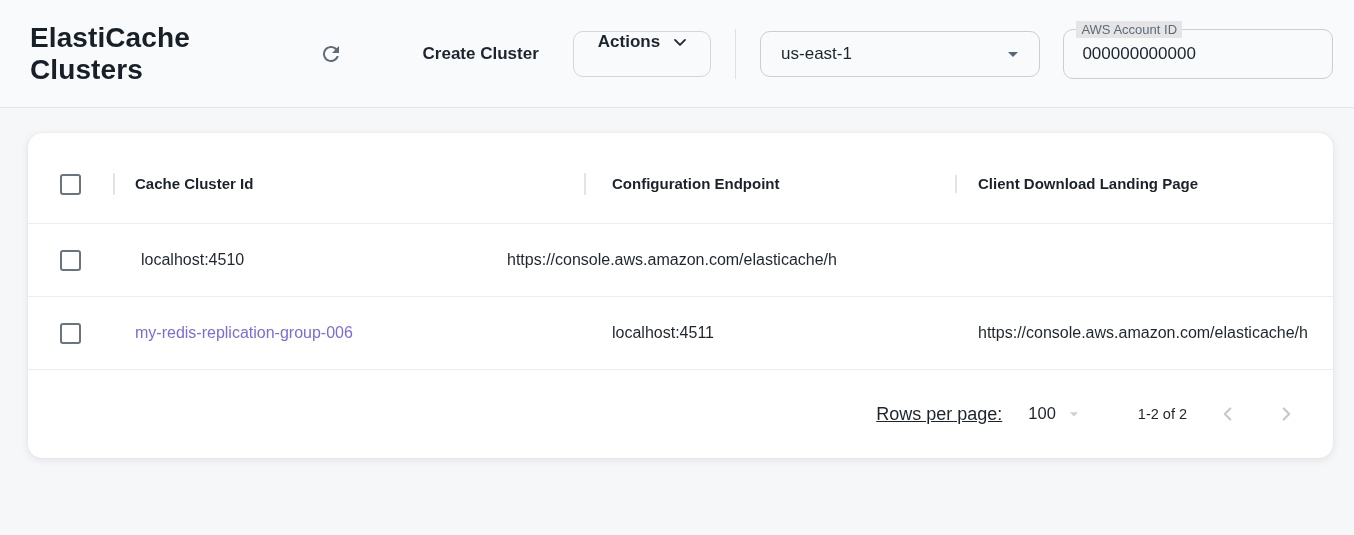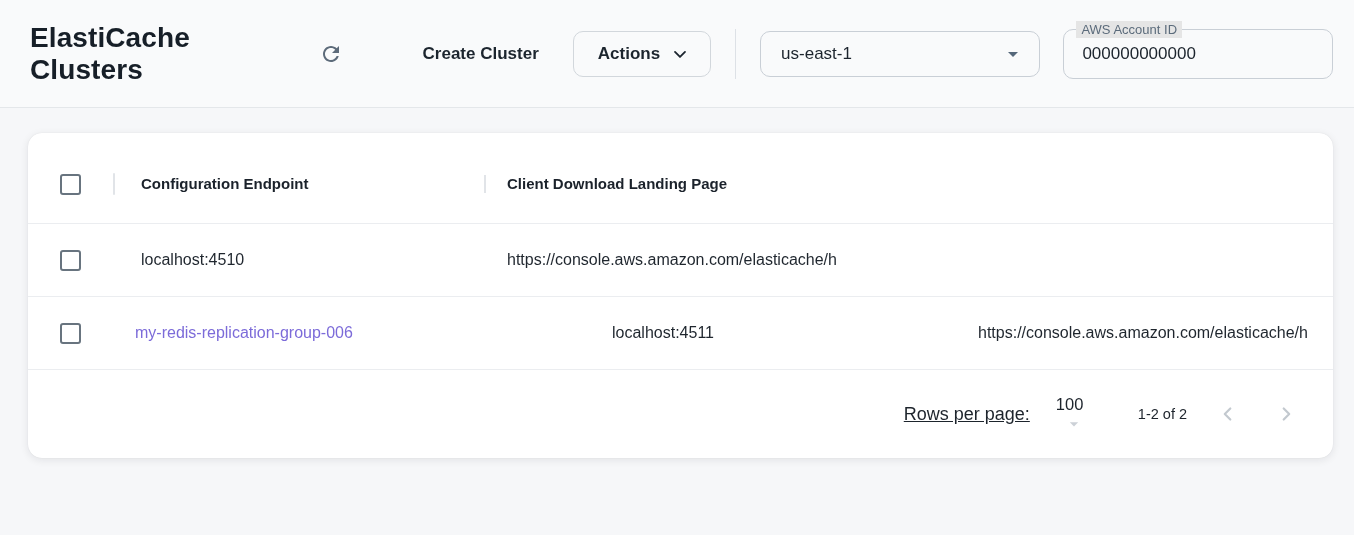--- a/index.html
+++ b/index.html
@@ -41,21 +41,21 @@
     cursor: pointer;
     white-space: nowrap;
   }
   .actions-btn {
     margin-left: 34px;
     height: 46px;
     padding: 0 20px 0 24px;
     border: 1px solid #d2d7dc;
     border-radius: 10px;
     background: transparent;
-    display: flex; align-items: center; gap: 10px;
+    display: flex; gap: 10px;
     font-size: 17px; font-weight: 600; color: #1c252e;
     cursor: pointer;
     font-family: inherit;
   }
   .vdivider {
     width: 1px; height: 50px;
     background: #dde1e6;
     margin: 0 24px;
   }
   .region-select {
@@ -160,21 +160,20 @@
     display: flex;
     align-items: center;
     justify-content: flex-end;
     padding-right: 28px;
   }
   .rpp-label { font-size: 18px; color: #1d242c; text-decoration: underline; }
   .rpp-select {
     display: flex; align-items: baseline;
     margin-left: 26px;
     cursor: pointer;
-    flex-direction: column;
   }
   .rpp-value { font-size: 16.5px; color: #1d242c; }
   .rpp-arrow { margin-left: 8px; color: #ccd1d7; align-self: center; display: flex; }
   .range-label { font-size: 14.5px; color: #1d242c; margin-left: 54px; }
   .nav-btn {
     width: 38px; height: 38px;
     display: flex; align-items: center; justify-content: center;
     color: #c3c9cf;
     cursor: default;
     border-radius: 50%;
@@ -225,20 +224,23 @@
     <input type="text" value="000000000000" style="">
   </div>
 </header>
 
 <main class="card">
 
   <div class="trow thead-row">
     <div class="cell-check">
       <span class="checkbox"></span>
     </div>
+    <div class="cell-c1 hsep">
+      <span class="col-header">Cache Cluster Id</span>
+    </div>
     <div class="cell-c2 hsep">
       <span class="col-header">Configuration Endpoint</span>
     </div>
     <div class="cell-c3 hsep">
       <span class="col-header">Client Download Landing Page</span>
     </div>
   </div>
 
   <div class="trow data-row">
     <div class="cell-check">

